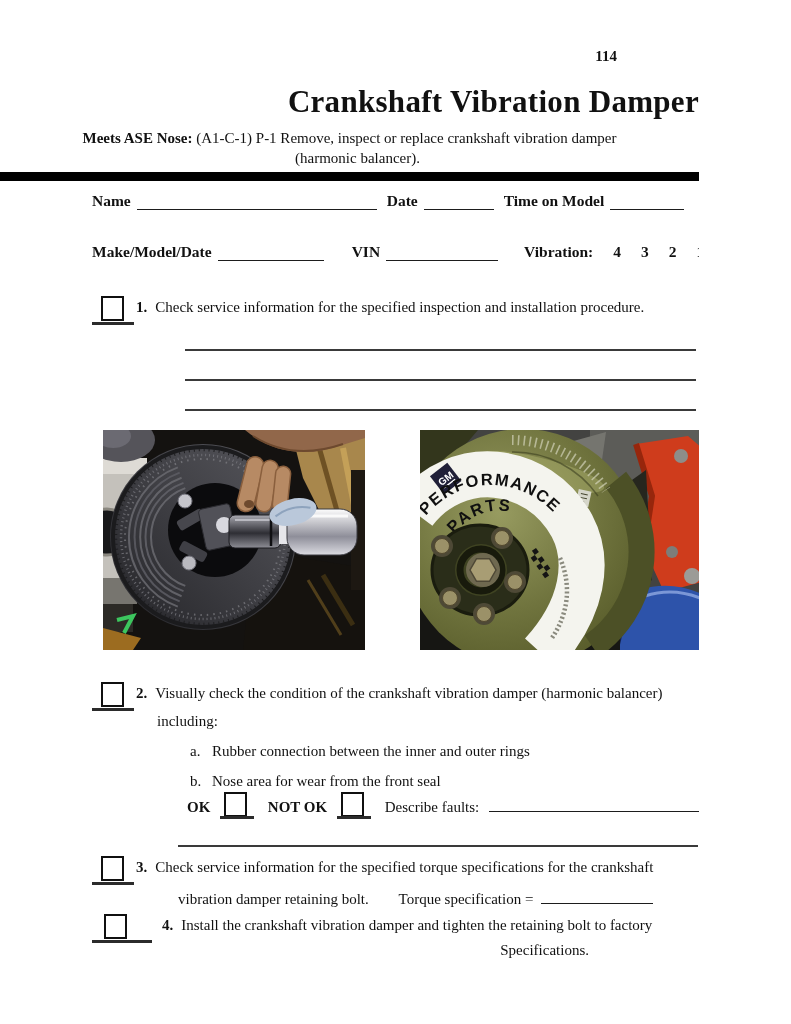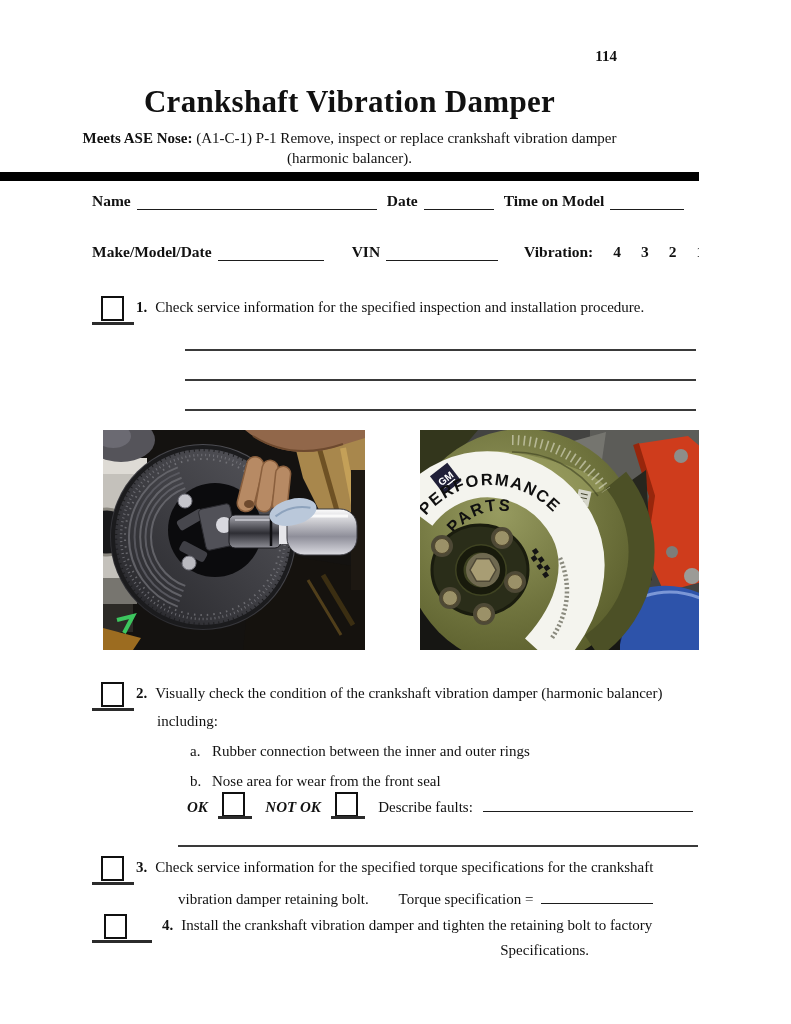--- a/index.html
+++ b/index.html
@@ -1,23 +1,23 @@
 <!DOCTYPE html>
 <html><head>
 <meta charset="utf-8">
 <style>
   html,body{margin:0;padding:0;background:#ffffff;}
   #page{position:relative;width:699px;height:1024px;background:#fff;
         font-family:"Liberation Serif",serif;color:#111;overflow:hidden;}
   .pagenum{position:absolute;top:48px;right:82px;font-weight:bold;font-size:15px;}
-  .title{position:absolute;top:84px;left:0;width:100%;margin:0;text-align:center;
+  .title{position:absolute;top:84px;left:0;width:100%;margin:0;text-align:right;
          font-size:31px;font-weight:bold;letter-spacing:.3px;}
   .ase{position:absolute;left:0;width:100%;text-align:center;font-size:15px;}
   .ase b{font-weight:bold;}
-  .ase1{top:130px;} .ase2{top:150px;}
+  .ase1{top:130px;} .ase2{top:150px;padding-left:8px;}
   .rule{position:absolute;top:172px;left:0;width:791px;height:9px;background:#000;}
   .frow{position:absolute;left:92px;display:flex;align-items:flex-end;
         font-size:15.5px;font-weight:bold;white-space:nowrap;}
   .row1{top:192px;} .row2{top:243px;}
   .blank{display:inline-block;border-bottom:1.6px solid #1d1d1d;height:15px;}
   .score{display:inline-block;margin-left:20px;}
   .task{position:absolute;left:92px;display:flex;align-items:flex-start;font-size:15px;white-space:nowrap;}
   .t1{top:296px;} .t2{top:682px;} .t3{top:856px;} .t4{top:914px;}
   .cb{position:relative;display:inline-block;width:42px;height:30px;flex:0 0 42px;}
   .cb .bx{position:absolute;left:9px;top:0;width:19px;height:21px;border:2.5px solid #101010;background:#fff;}
@@ -28,21 +28,21 @@
   .num{font-weight:bold;margin:3px 8px 0 2px;}
   .txt{margin-top:3px;}
   .t4 .num{margin-left:10px;}
   .wline{position:absolute;left:185px;width:511px;height:0;border-bottom:2px solid #3a3a3a;}
   .wl1{top:349px;} .wl2{top:379px;} .wl3{top:409px;}
   .indent{position:absolute;font-size:15px;white-space:nowrap;}
   .including{left:157px;top:713px;}
   .suba{left:190px;top:743px;} .subb{left:190px;top:773px;}
   .sub-letter{display:inline-block;width:22px;}
   .okrow{position:absolute;left:187px;top:792px;font-size:15px;white-space:nowrap;}
-  .okrow b{font-weight:bold;font-style:italic;}
+  .okrow b{font-weight:bold;}
   .cb2{position:relative;display:inline-block;width:36px;height:28px;vertical-align:-8px;}
   .cb2 .bx{position:absolute;left:6px;top:0;width:19px;height:21px;border:2.5px solid #101010;background:#fff;}
   .cb2 .ln{position:absolute;left:2px;top:24px;width:34px;height:2.5px;background:#2b2b2b;}
   .ml4{margin-left:4px;} .ml6{margin-left:6px;} .ml10{margin-left:10px;}
   .contline{position:absolute;left:178px;top:845px;width:520px;height:0;border-bottom:2px solid #3a3a3a;}
   .t3line2{position:absolute;left:178px;top:888px;font-size:15px;white-space:nowrap;}
   .torque-label{margin-left:26px;}
   .spec{position:absolute;right:110px;top:942px;font-size:15px;margin-left:21px;}
   .photo{position:absolute;top:430px;}
   .photoL{left:103px;width:262px;height:220px;}

